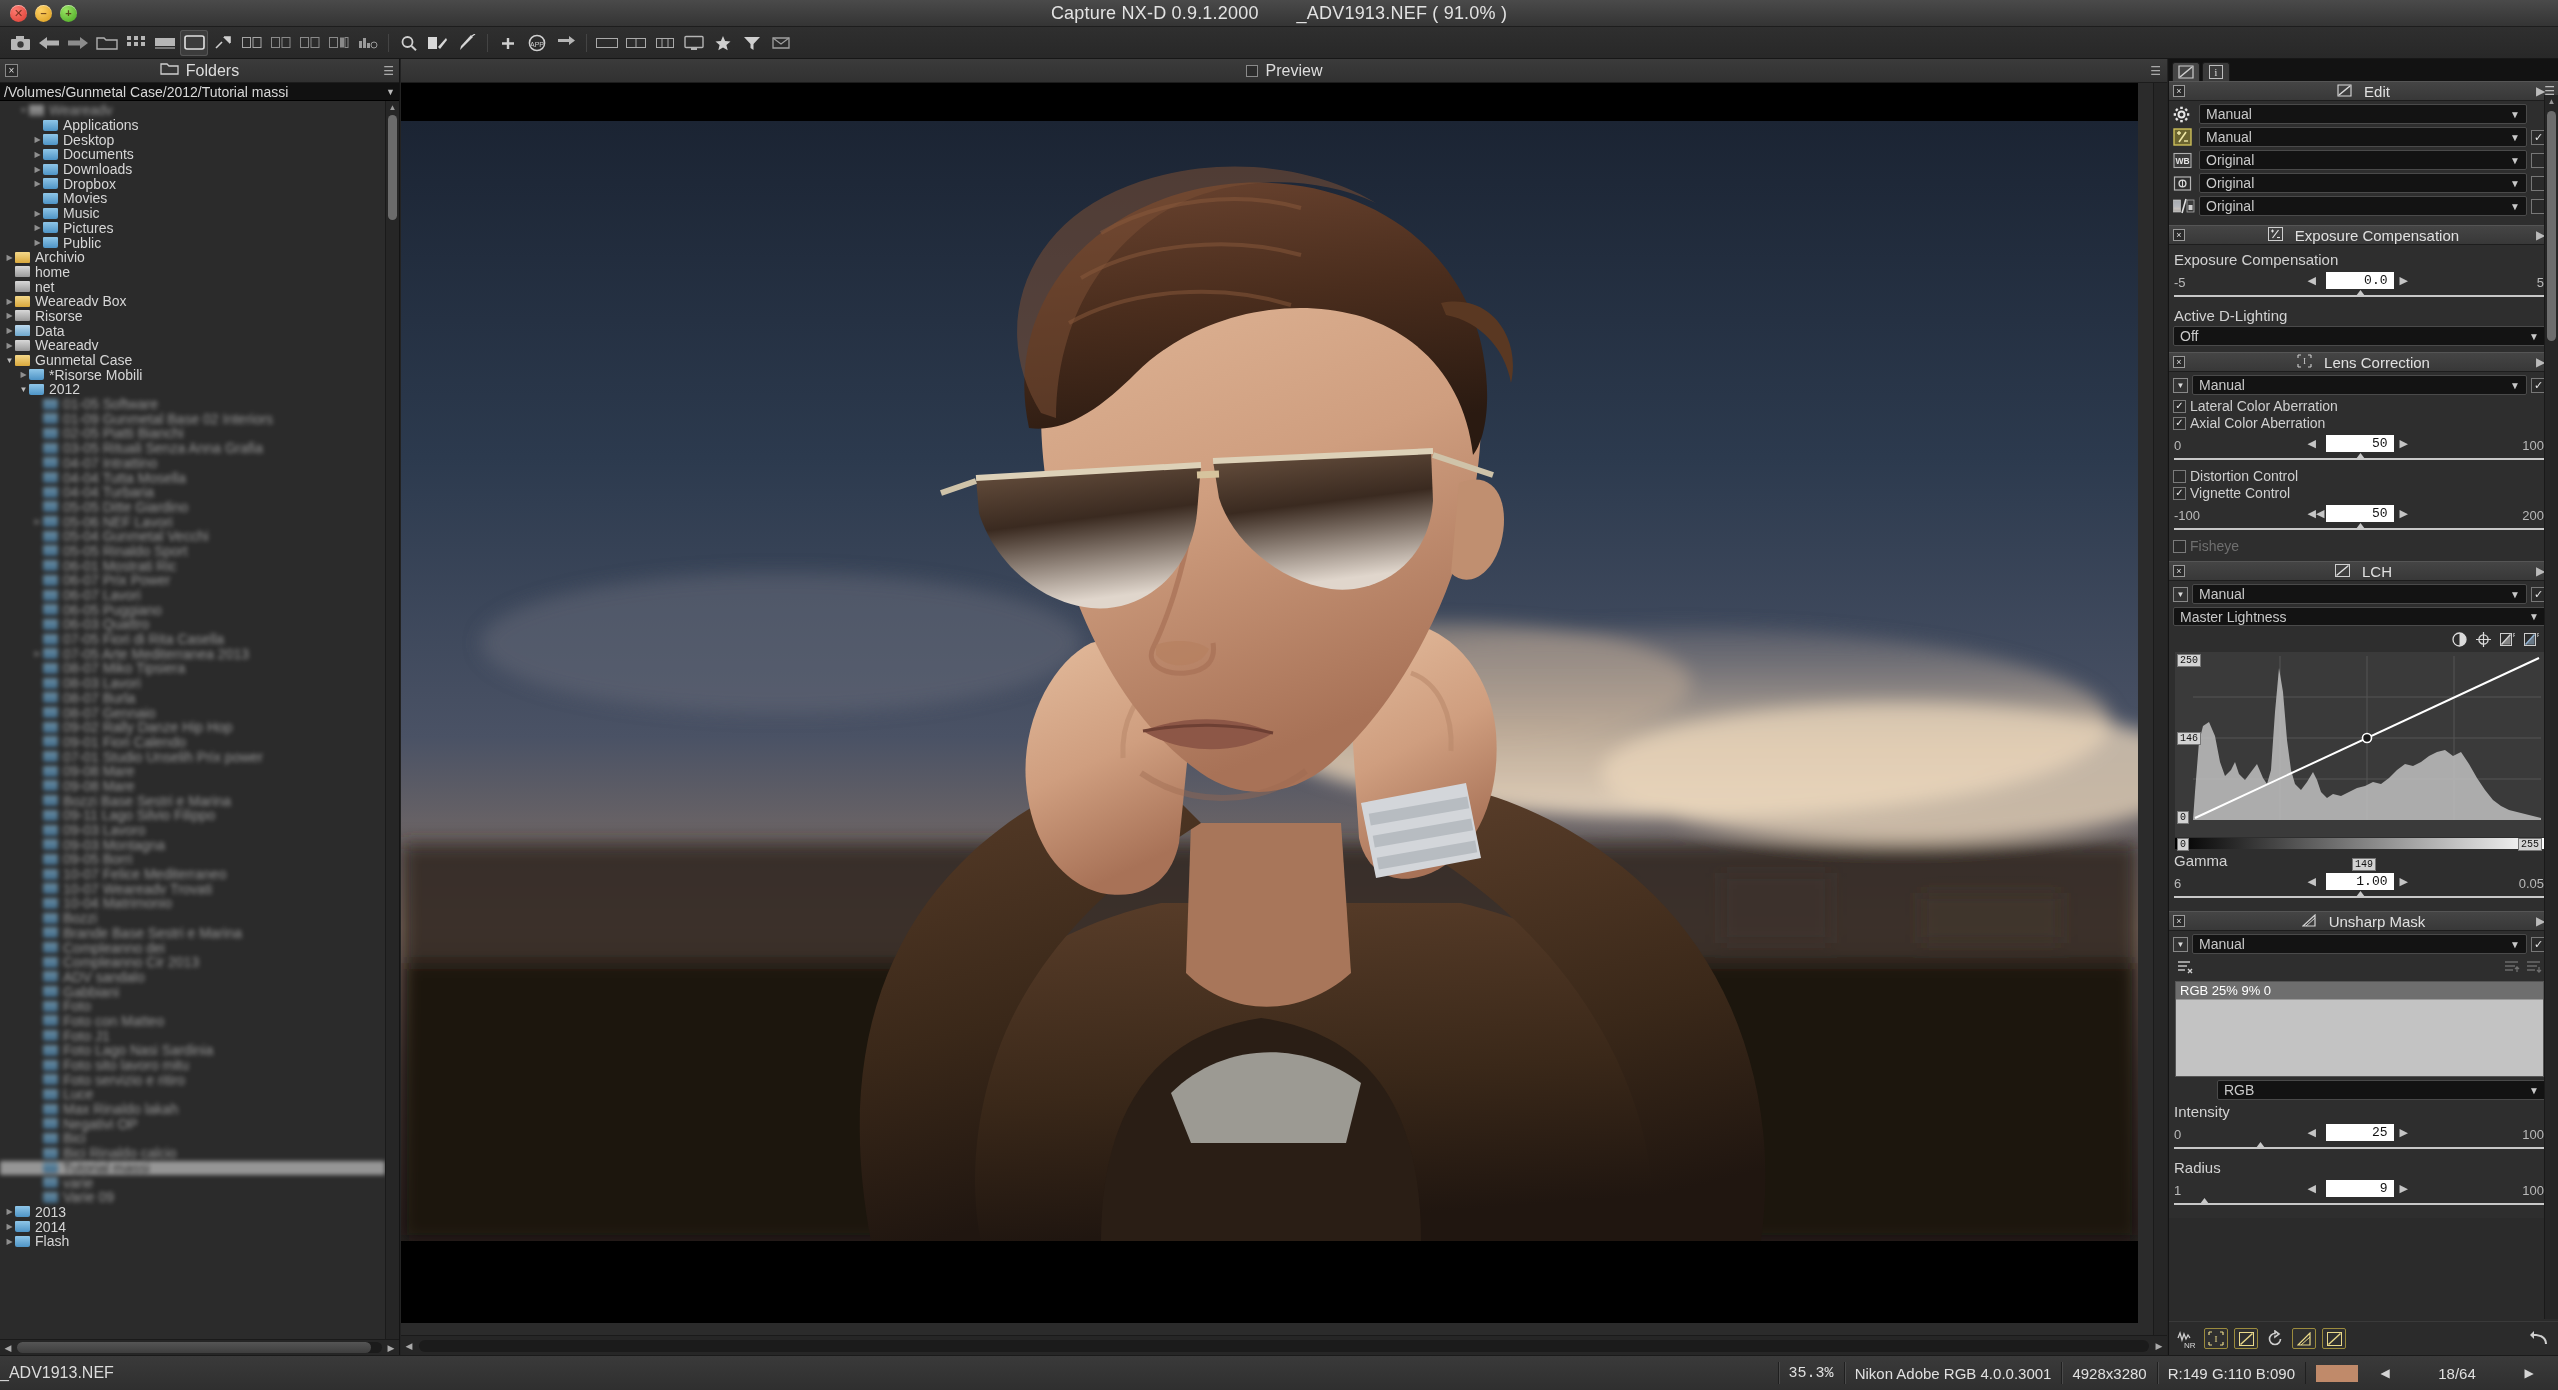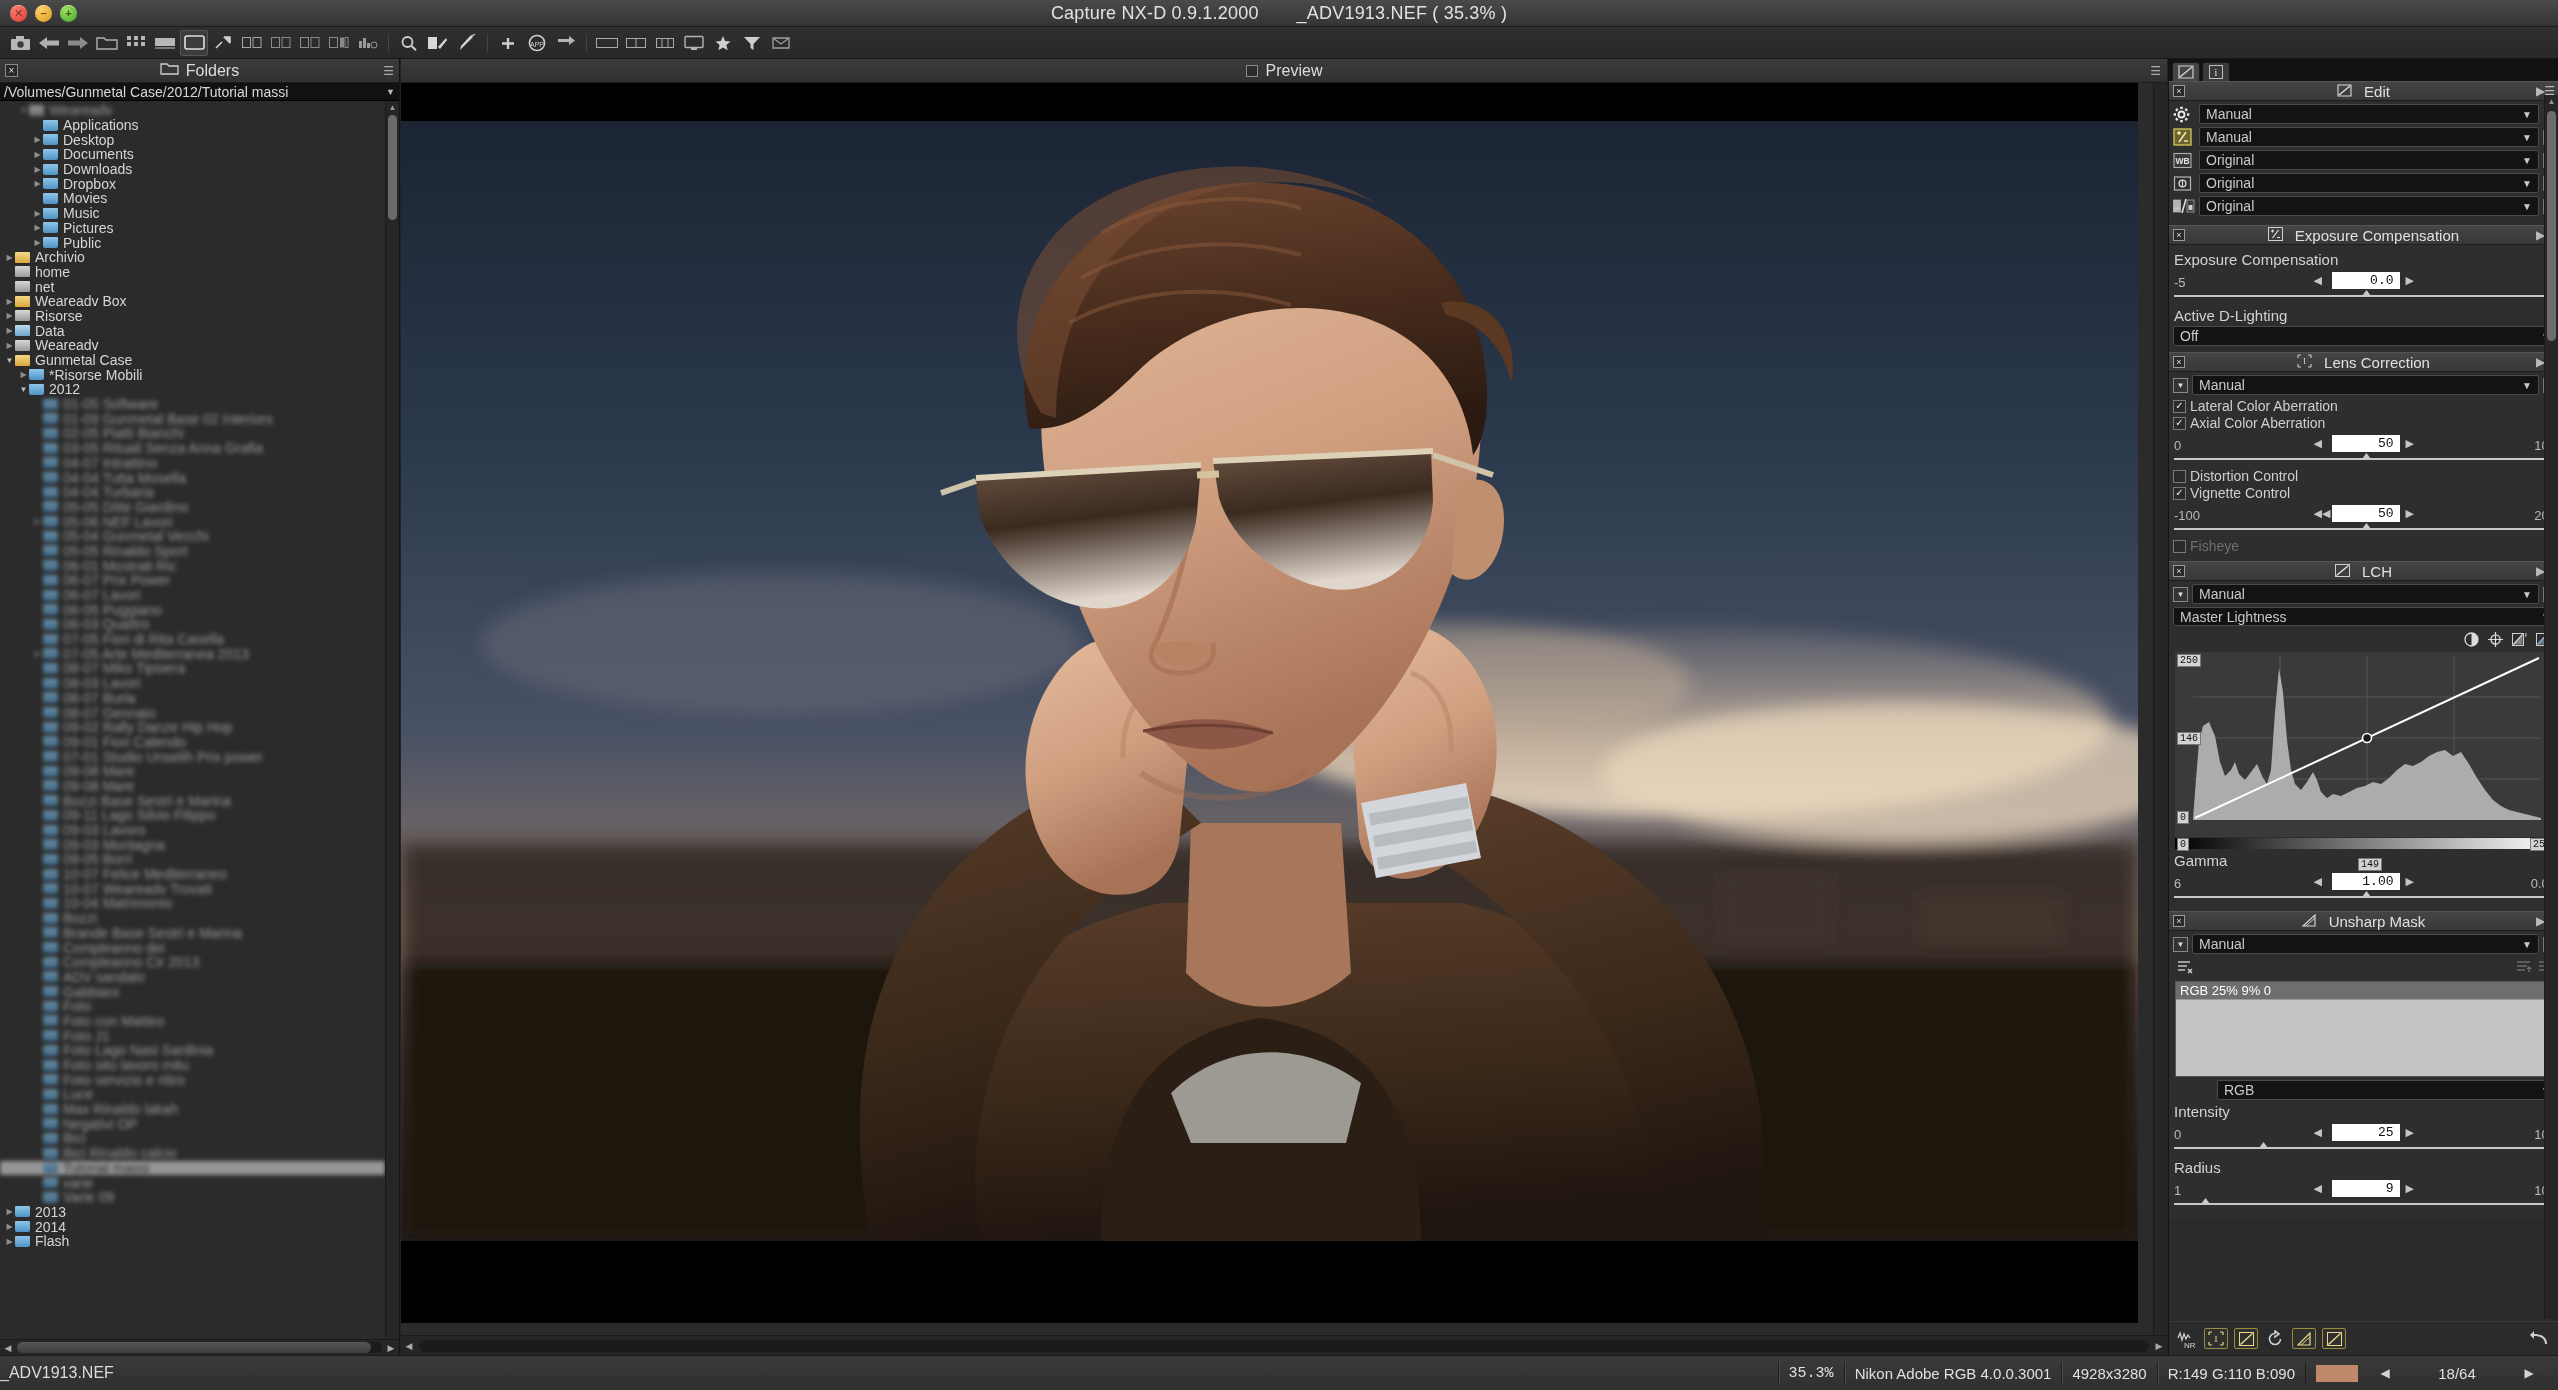--- a/index.html
+++ b/index.html
@@ -140,21 +140,21 @@
   }
   .sec-head .xbtn{
     width:12px;height:12px;margin-left:4px;border:1px solid #9a9a9a;background:#2a2a2a;
     display:flex;align-items:center;justify-content:center;font-size:9px;line-height:1;color:#ddd;flex:none;
   }
   .sec-head .sh-title{
     position:absolute;left:0;right:0;text-align:left;font-size:15px;color:#e0e0e0;
     display:flex;align-items:center;justify-content:center;gap:12px;pointer-events:none;
   }
   .sec-head .sh-menu{position:absolute;right:4px;font-size:12px;color:#bbb;letter-spacing:-1px;}
-  .sec-body{padding:3px 0 6px 4px;background:#2e2e2e;}
+  .sec-body{padding:3px 12px 6px 4px;background:#2e2e2e;}
 
   .row{display:flex;align-items:center;gap:4px;margin-bottom:3px;}
   .row-ico{width:22px;height:20px;flex:none;display:flex;align-items:center;justify-content:flex-start;}
   .sel{
     flex:1;height:20px;background:#131313;border:1px solid #4a4a4a;border-radius:2px;
     display:flex;align-items:center;padding:0 6px;font-size:14px;color:#c9c9c9;position:relative;
   }
   .sel .cv{position:absolute;right:6px;font-size:10px;color:#c9c9c9;}
   .chkbox{
     width:15px;height:15px;flex:none;border:1px solid #777;background:#2a2a2a;
@@ -241,21 +241,21 @@
       <div class="tl min">
           <span>–</span>
         </div>
       <div class="tl max">
           <span>+</span>
         </div>
     </div>
     <div class="title-text">
       <span>Capture NX-D 0.9.1.2000</span>
       <span class="gap"></span>
-      <span>_ADV1913.NEF ( 35.3% )</span>
+      <span>_ADV1913.NEF ( 91.0% )</span>
     </div>
   </div>
 
   <div class="toolbar">
     <div class="tbtn">
       <svg width="21" height="16" viewBox="0 0 21 16">
           <rect x="1" y="4" width="19" height="11" rx="1" fill="#b8b8b8"></rect>
           <rect x="6" y="1" width="8" height="3" fill="#b8b8b8"></rect>
           <circle cx="10.5" cy="9.5" r="3.2" fill="#3a3a3a"></circle>
         </svg>

